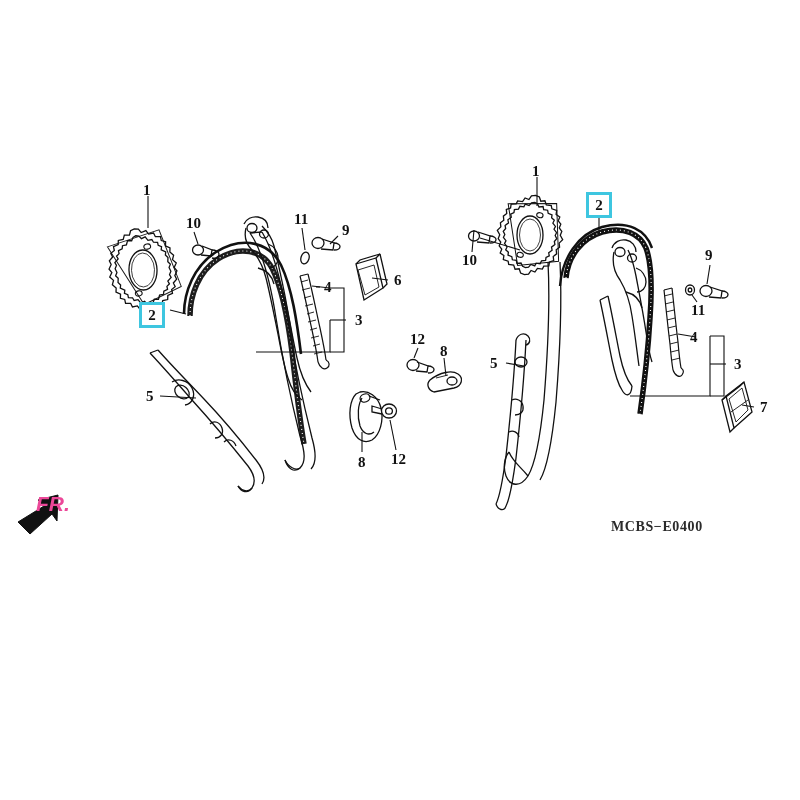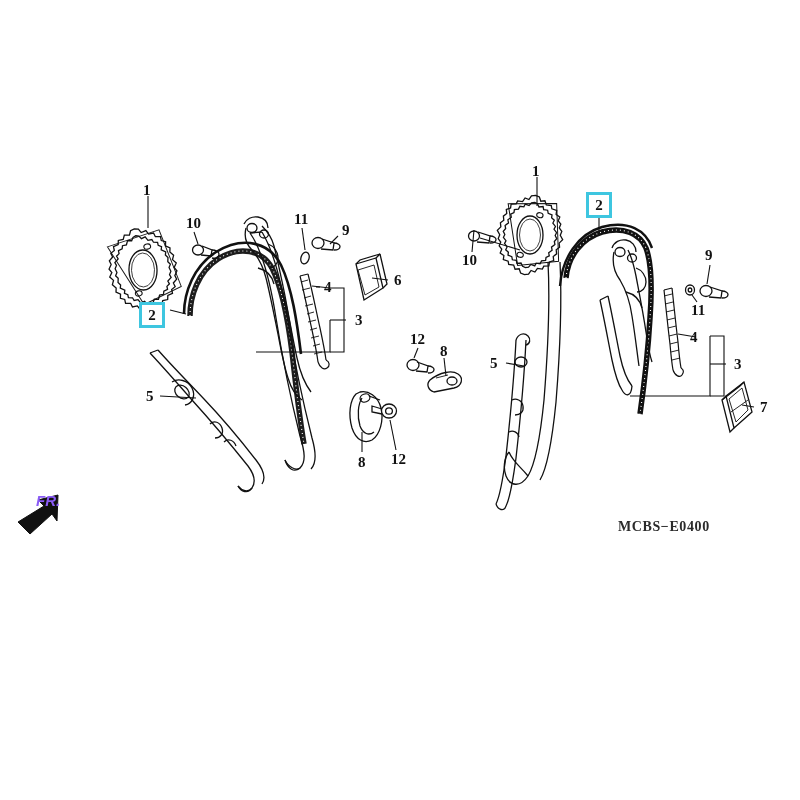--- a/index.html
+++ b/index.html
@@ -8,21 +8,21 @@
   #stage{position:relative;width:800px;height:800px;}
   svg#diagram{position:absolute;left:0;top:0;width:800px;height:800px;display:block;}
   .callout{position:absolute;font-family:"Liberation Serif",serif;font-size:15px;
            color:#111;font-weight:600;line-height:1;}
   .hl{position:absolute;box-sizing:border-box;border:3px solid #3ec6e0;
       background:#ffffff;display:flex;align-items:center;justify-content:center;
       font-family:"Liberation Serif",serif;font-size:15px;font-weight:600;color:#111;}
   .partcode{position:absolute;font-family:"Liberation Serif",serif;
             font-size:14px;letter-spacing:.6px;color:#2b2b2b;font-weight:700;}
   .frlabel{position:absolute;font-family:"Liberation Sans",sans-serif;
-           font-size:15px;font-weight:700;color:#8b5cf6;font-style:italic;}
+           font-size:21px;font-weight:700;color:#ec4899;font-style:italic;}
 </style>
 </head>
 <body>
 
 <div id="stage">
 
   <svg id="diagram" viewBox="0 0 800 800">
     <defs>
       <g id="sprocketDef">
 
@@ -353,15 +353,15 @@
   <div class="callout" style="left:490px;top:356px;">5</div>
   <div class="callout" style="left:760px;top:400px;">7</div>
   <div class="callout" style="left:440px;top:344px;">8</div>
   <div class="callout" style="left:705px;top:248px;">9</div>
   <div class="callout" style="left:462px;top:253px;">10</div>
   <div class="callout" style="left:691px;top:303px;">11</div>
   <div class="callout" style="left:410px;top:332px;">12</div>
 
   <div class="frlabel" style="left:36px;top:492px;">FR.</div>
 
-  <div class="partcode" style="left:611px;top:519px;margin-left:7px;">MCBS−E0400</div>
+  <div class="partcode" style="left:611px;top:519px;">MCBS−E0400</div>
 
 </div>
 
 </body></html>

